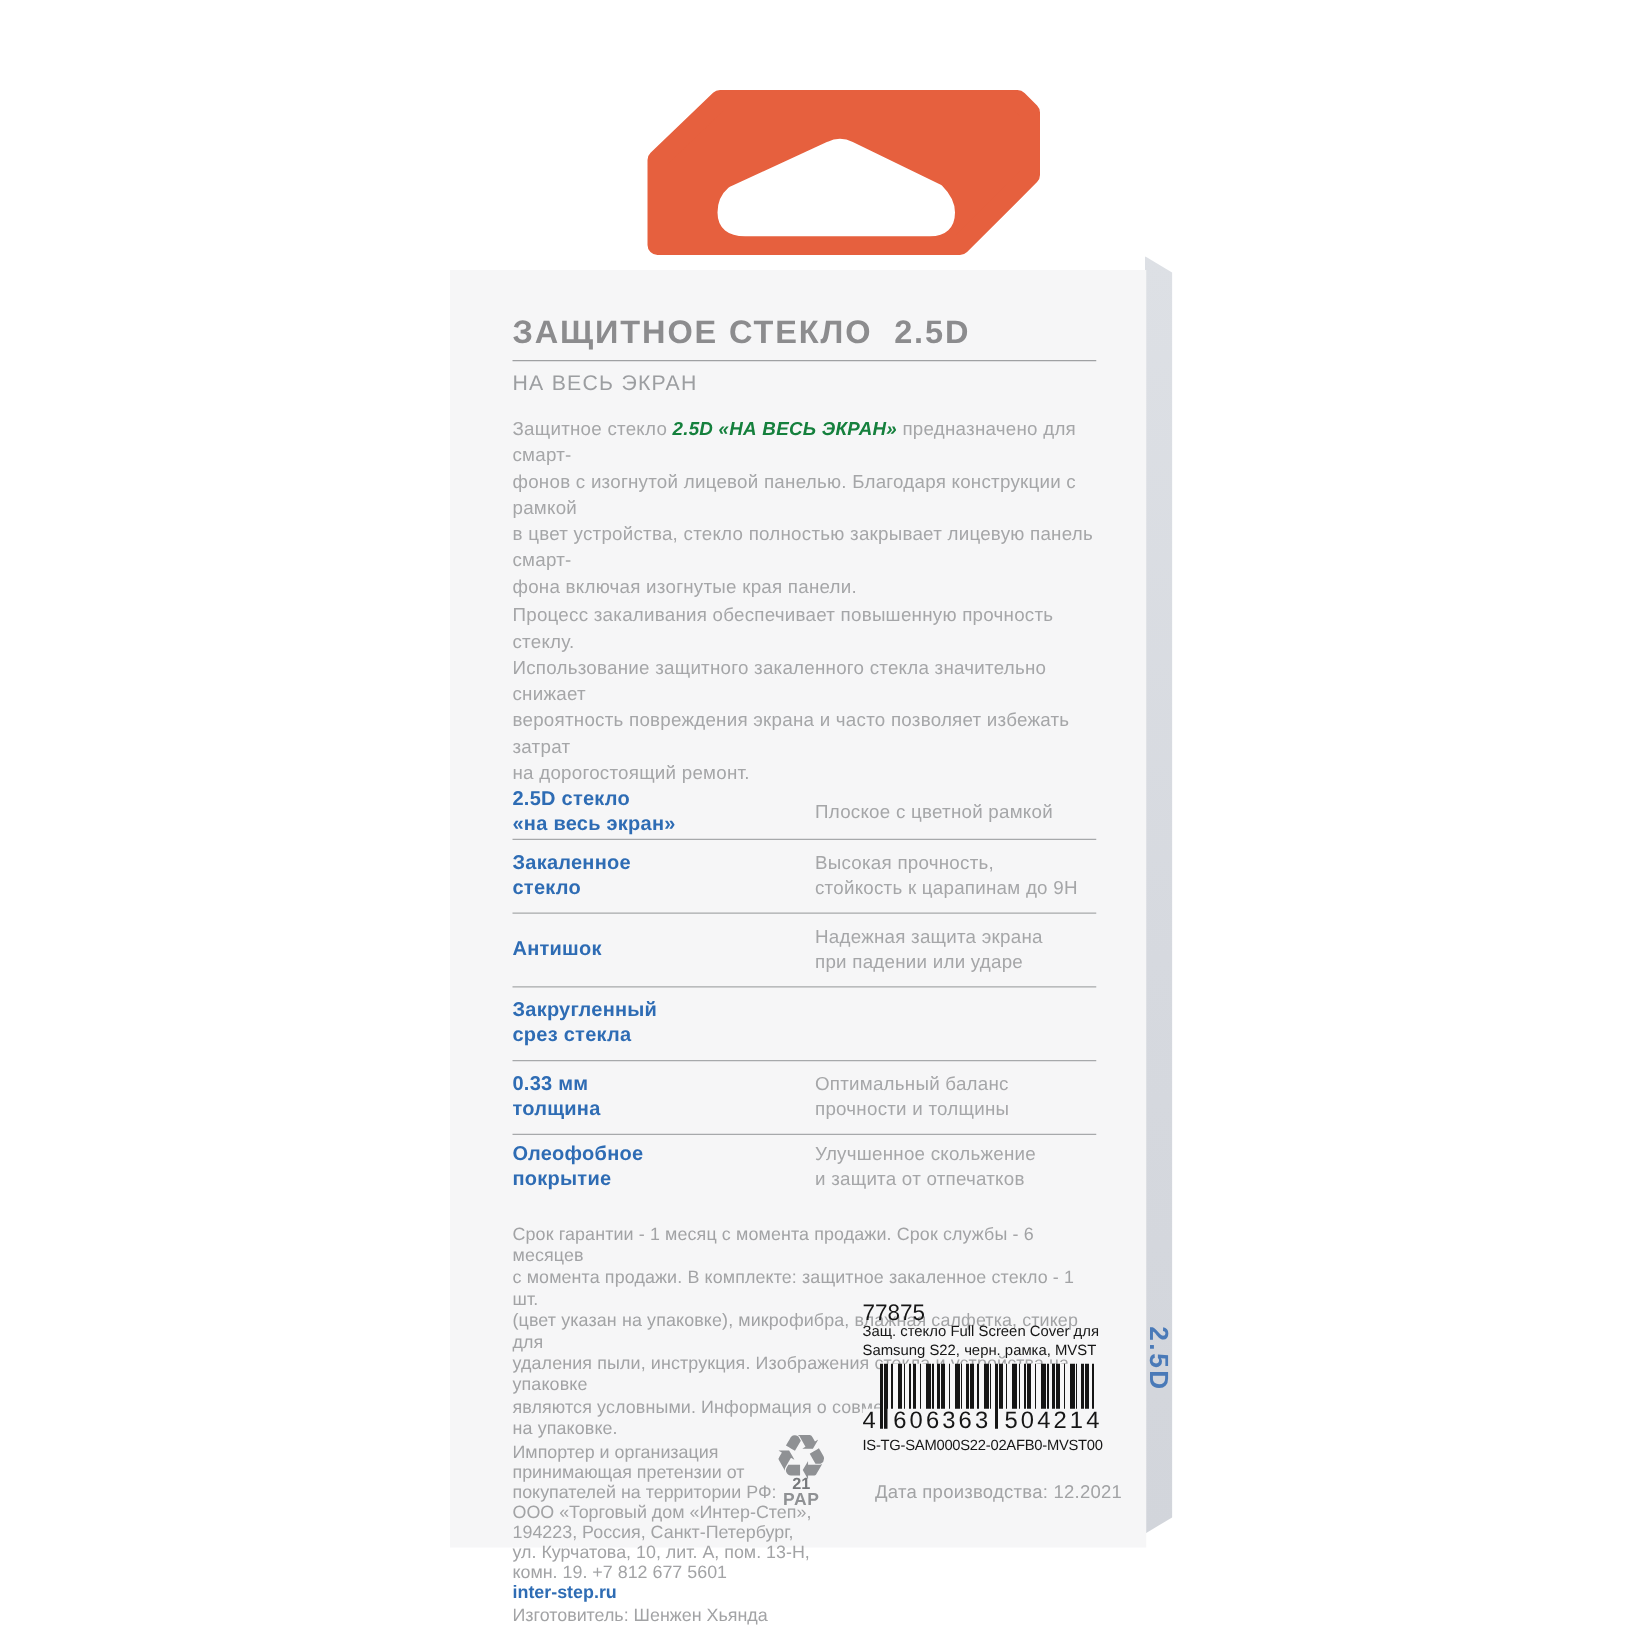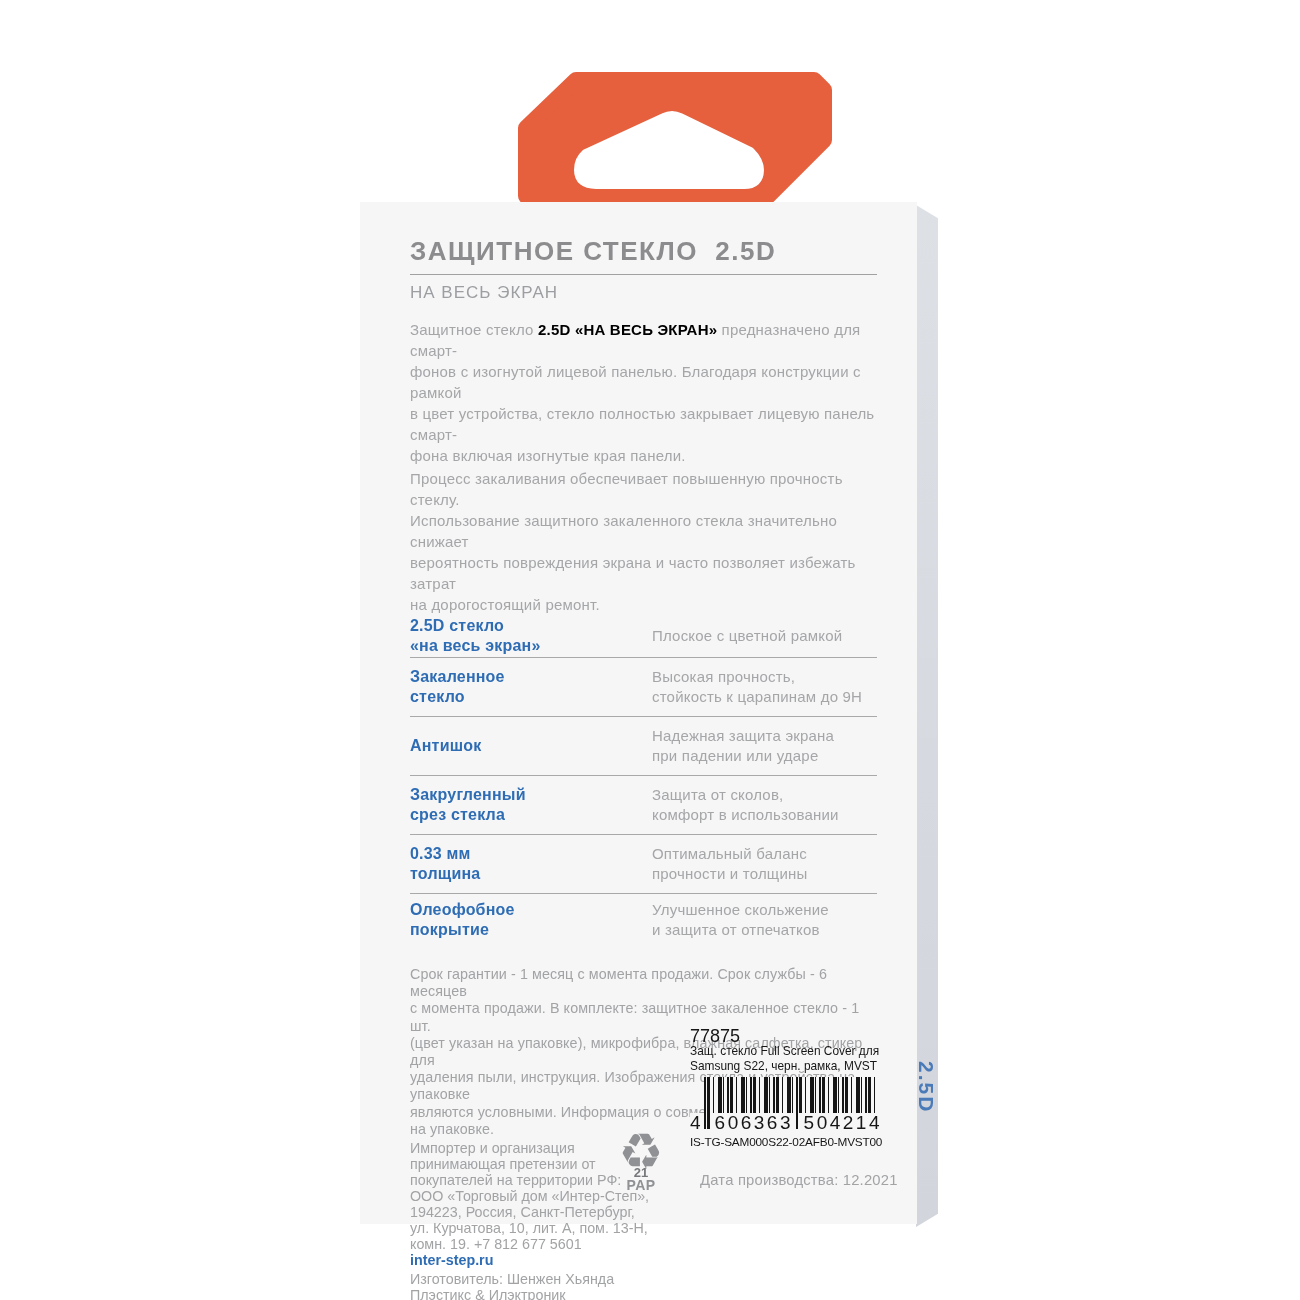--- a/index.html
+++ b/index.html
@@ -20,38 +20,38 @@
     clip-path:polygon(0 0,100% 1.3%,100% 98.7%,0 100%);
   }
   .side-label{
     writing-mode:vertical-rl;
     margin:856px auto 0 auto;width:22px;text-align:center;
     color:#4a7ab8;font-weight:700;font-size:21px;letter-spacing:2px;
   }
 
   
   .box-front{
-    position:absolute;left:360px;top:202px;width:557px;height:1022px;
+    position:absolute;left:360px;top:216px;width:557px;height:1022px;
     background:#f6f6f7;
   }
   .content{padding:34px 40px 0 50px;}
 
   h1{
     margin:0;font-size:26px;line-height:30px;font-weight:600;
     color:#8c8c8e;letter-spacing:1.5px;white-space:pre;
   }
   .title-rule{margin-top:8px;height:1px;background:#9fa1a3;}
   .subtitle{
     margin-top:8px;font-size:17px;line-height:20px;color:#9c9ea1;letter-spacing:1px;
   }
 
   .para{font-size:15px;line-height:21px;color:#a5a6a8;letter-spacing:0.2px;}
   .p1{margin-top:16px;}
   .p2{margin-top:2px;}
-  .para .em{font-weight:700;color:#000000;}
+  .para .em{font-weight:700;color:#15803d;font-style:italic;}
   .lines{display:contents;}
 
   
   .features{margin-top:0;}
   .feat-row{
     display:flex;align-items:center;min-height:58px;
     border-bottom:1px solid #a7a9ab;
   }
   .feat-row:first-child{min-height:42px;}
   .feat-row:last-child{min-height:52px;border-bottom:none;}
@@ -162,24 +162,20 @@
             <div class="feat-desc">
               <div>Надежная защита экрана</div>
               <div>при падении или ударе</div>
             </div>
           </div>
           <div class="feat-row">
             <div class="feat-label">
               <div>Закругленный</div>
               <div>срез стекла</div>
             </div>
-            <div class="feat-desc">
-              <div>Защита от сколов,</div>
-              <div>комфорт в использовании</div>
-            </div>
           </div>
           <div class="feat-row">
             <div class="feat-label">
               <div>0.33 мм</div>
               <div>толщина</div>
             </div>
             <div class="feat-desc">
               <div>Оптимальный баланс</div>
               <div>прочности и толщины</div>
             </div>

